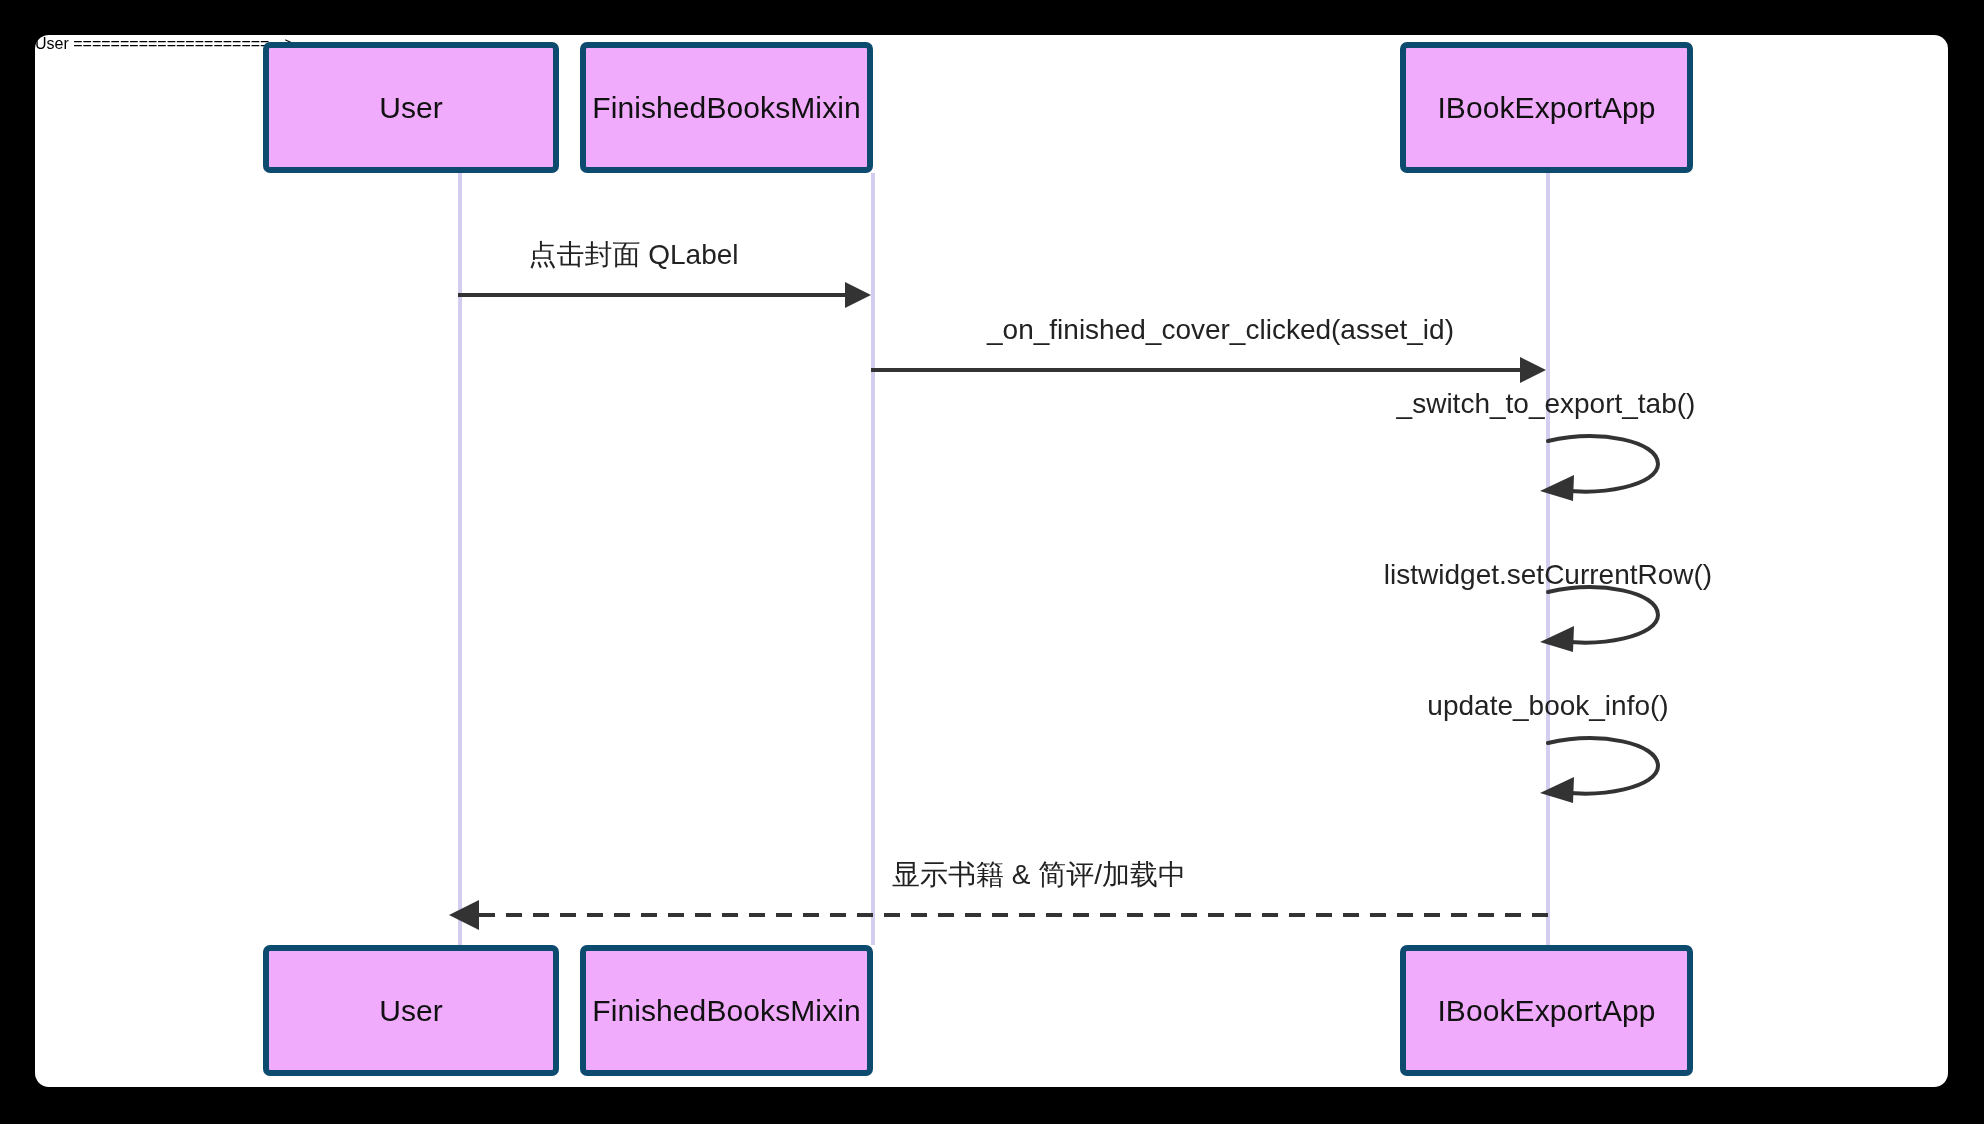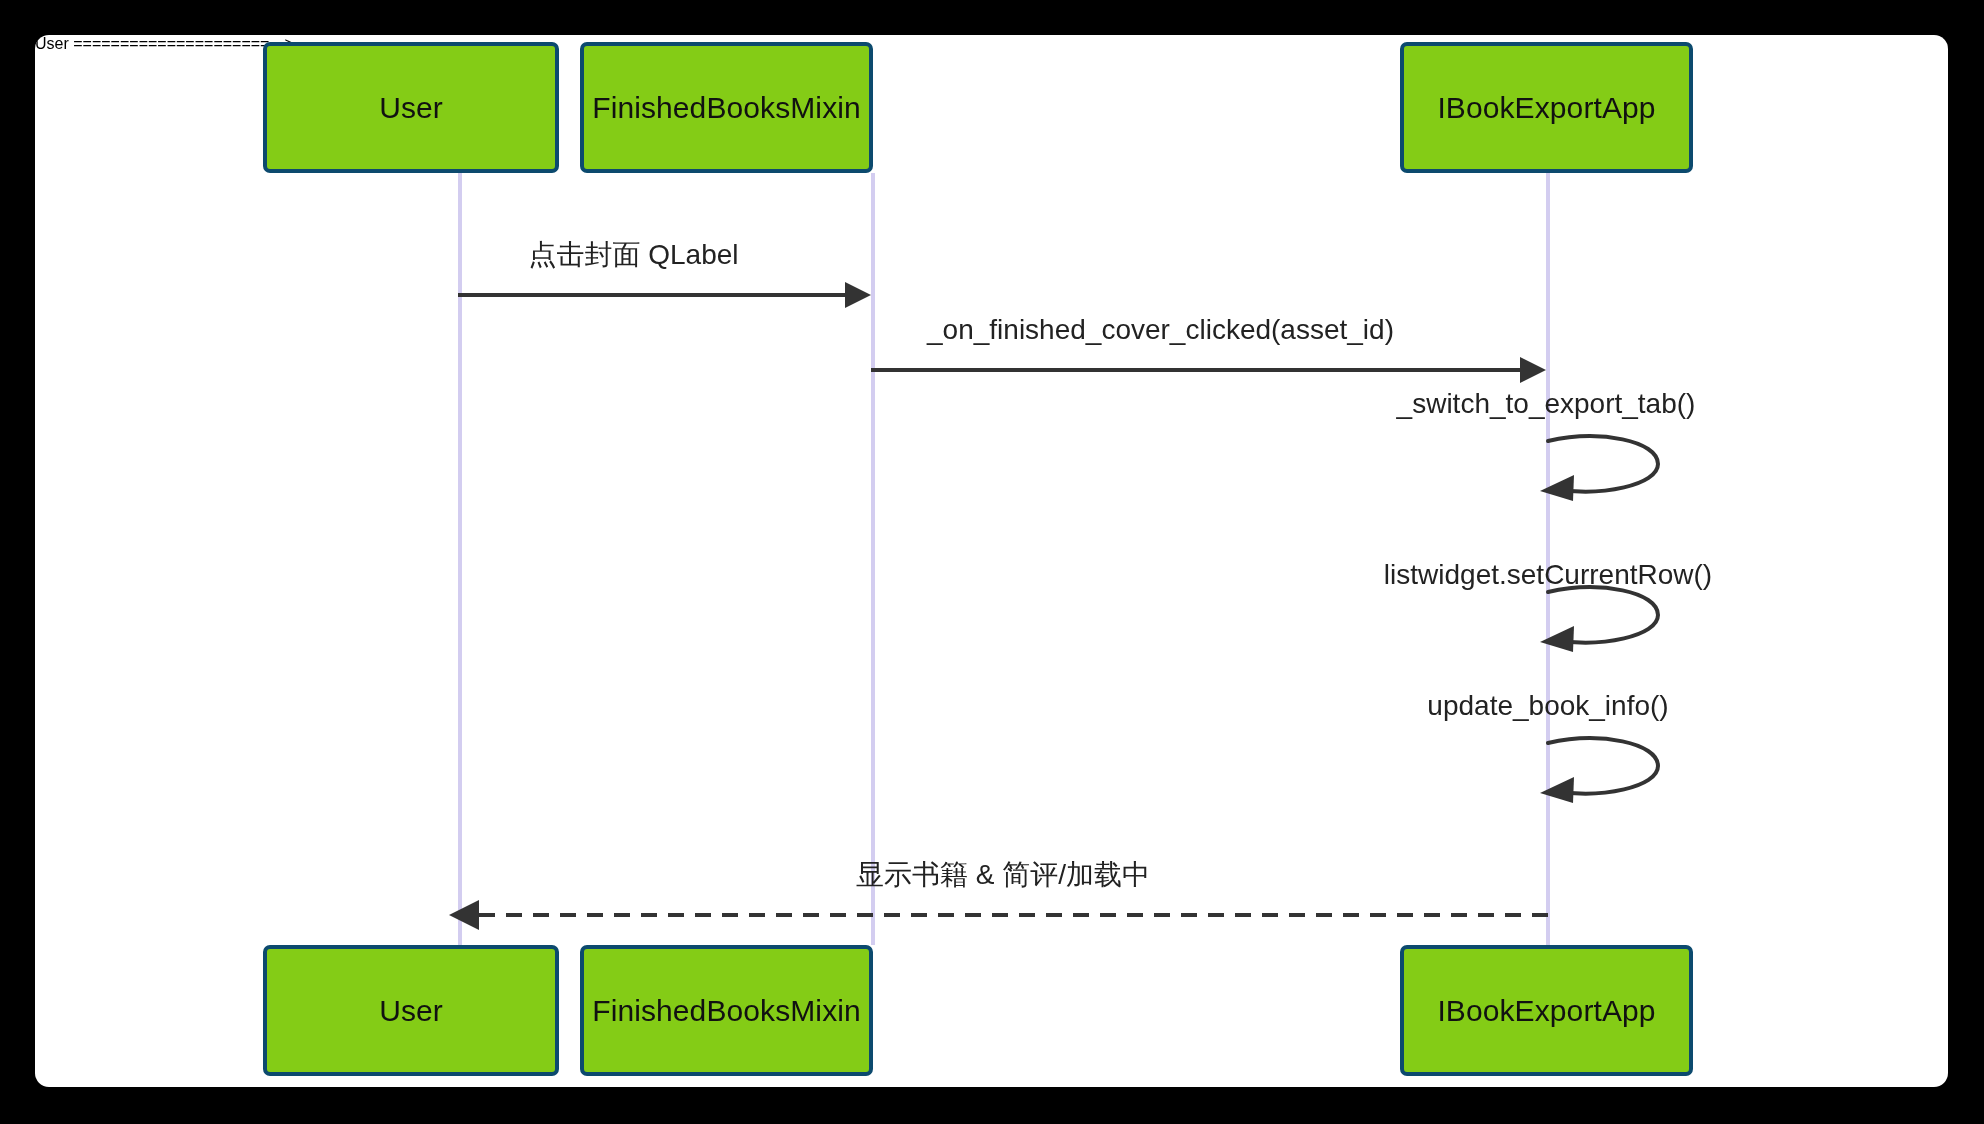--- a/index.html
+++ b/index.html
@@ -30,22 +30,22 @@
     left: 0;
     top: 0;
     width: 1913px;
     height: 1052px;
   }
 
   
   .actor-box {
     position: absolute;
     box-sizing: border-box;
-    background: #84cc16;
-    border: 4px solid #0c4a6e;
+    background: #f0abfc;
+    border: 6px solid #0c4a6e;
     border-radius: 7px;
     display: flex;
     align-items: center;
     justify-content: center;
     z-index: 3;
   }
   .actor-label {
     font-size: 30px;
     color: #111111;
     line-height: 1.1;
@@ -110,21 +110,21 @@
     
     <div class="msg-label" style="left:423px; top:203px; width:351px; text-align:center;">
       <span>点击封面 QLabel</span>
     </div>
     <svg class="msg-arrow" style="left:423px; top:240px; width:420px; height:40px;" viewBox="0 0 420 40">
       <line x1="0" y1="20" x2="396" y2="20" stroke="#333333" stroke-width="4"></line>
       <polygon points="413,20 387,7 387,33" fill="#333333"></polygon>
     </svg>
 
     
-    <div class="msg-label" style="left:788px; top:278px; width:675px; text-align:center;">
+    <div class="msg-label" style="left:848px; top:278px; width:675px; text-align:center;">
       <span>_on_finished_cover_clicked(asset_id)</span>
     </div>
     <svg class="msg-arrow" style="left:836px; top:315px; width:682px; height:40px;" viewBox="0 0 682 40">
       <line x1="0" y1="20" x2="658" y2="20" stroke="#333333" stroke-width="4"></line>
       <polygon points="675,20 649,7 649,33" fill="#333333"></polygon>
     </svg>
 
     
     <div class="msg-label" style="left:1511px; top:352px; transform:translateX(-50%); text-align:center;">
       <span>_switch_to_export_tab()</span>
@@ -146,21 +146,21 @@
     
     <div class="msg-label" style="left:1513px; top:654px; transform:translateX(-50%); text-align:right;">
       <span>update_book_info()</span>
     </div>
     <svg class="selfcall-svg" style="left:1505px; top:694px; width:130px; height:80px;" viewBox="0 0 130 80">
       <path d="M 8 14 C 60 2, 118 14, 118 37 C 118 58, 62 70, 14 62" fill="none" stroke="#333333" stroke-width="4" stroke-linecap="round"></path>
       <polygon points="0,64 34,48 33,74" fill="#333333"></polygon>
     </svg>
 
      User ===================== --&gt;
-    <div class="msg-label" style="left:423px; top:823px; width:1090px; text-align:center;">
+    <div class="msg-label" style="left:423px; top:823px; width:1090px; text-align:center;padding-left:36px;">
       <span>显示书籍 &amp; 简评/加载中</span>
     </div>
     <svg class="msg-arrow" style="left:400px; top:860px; width:1115px; height:40px;" viewBox="0 0 1115 40">
       <line x1="1113" y1="20" x2="36" y2="20" stroke="#333333" stroke-width="4" stroke-dasharray="16,11"></line>
       <polygon points="14,20 44,5 44,35" fill="#333333"></polygon>
     </svg>
 
     
     <div class="actor-box" style="left:228px; top:910px; width:296px; height:131px;">
       <span class="actor-label">User</span>

